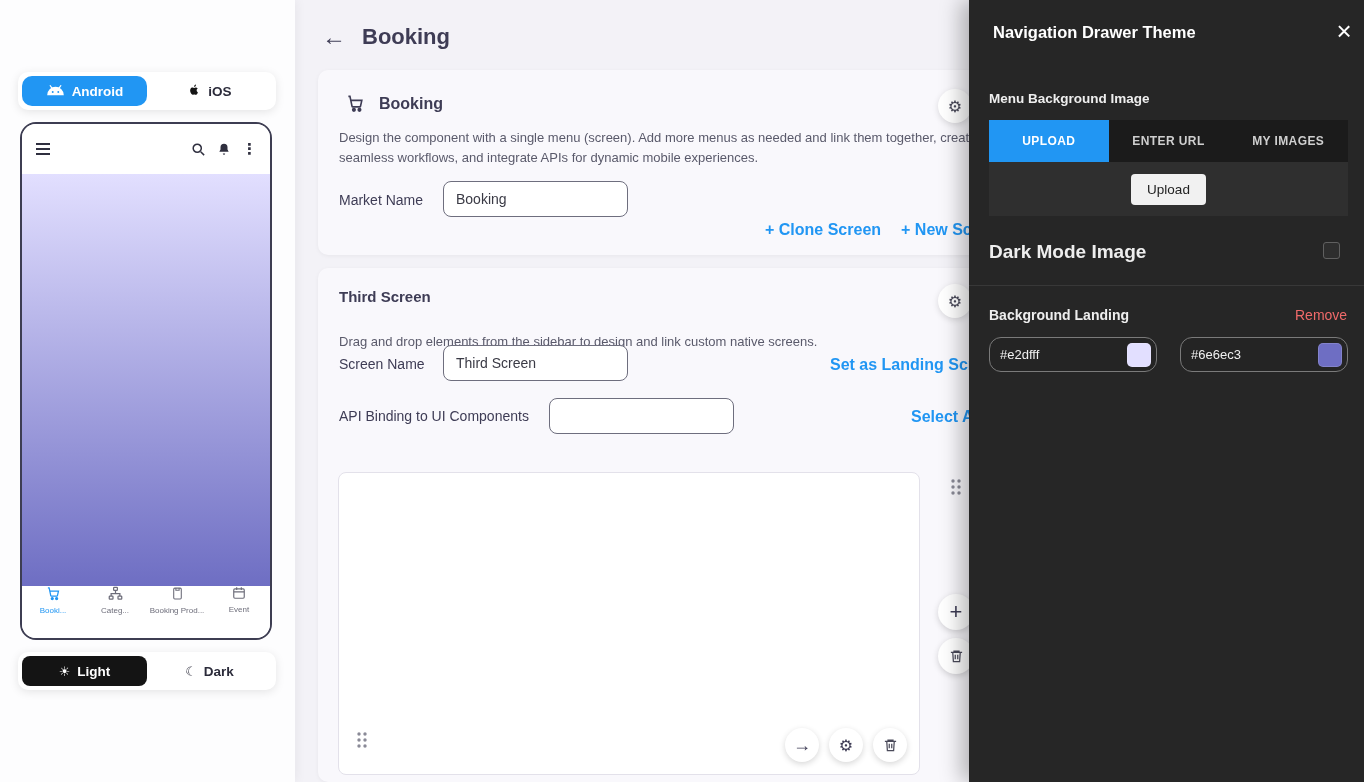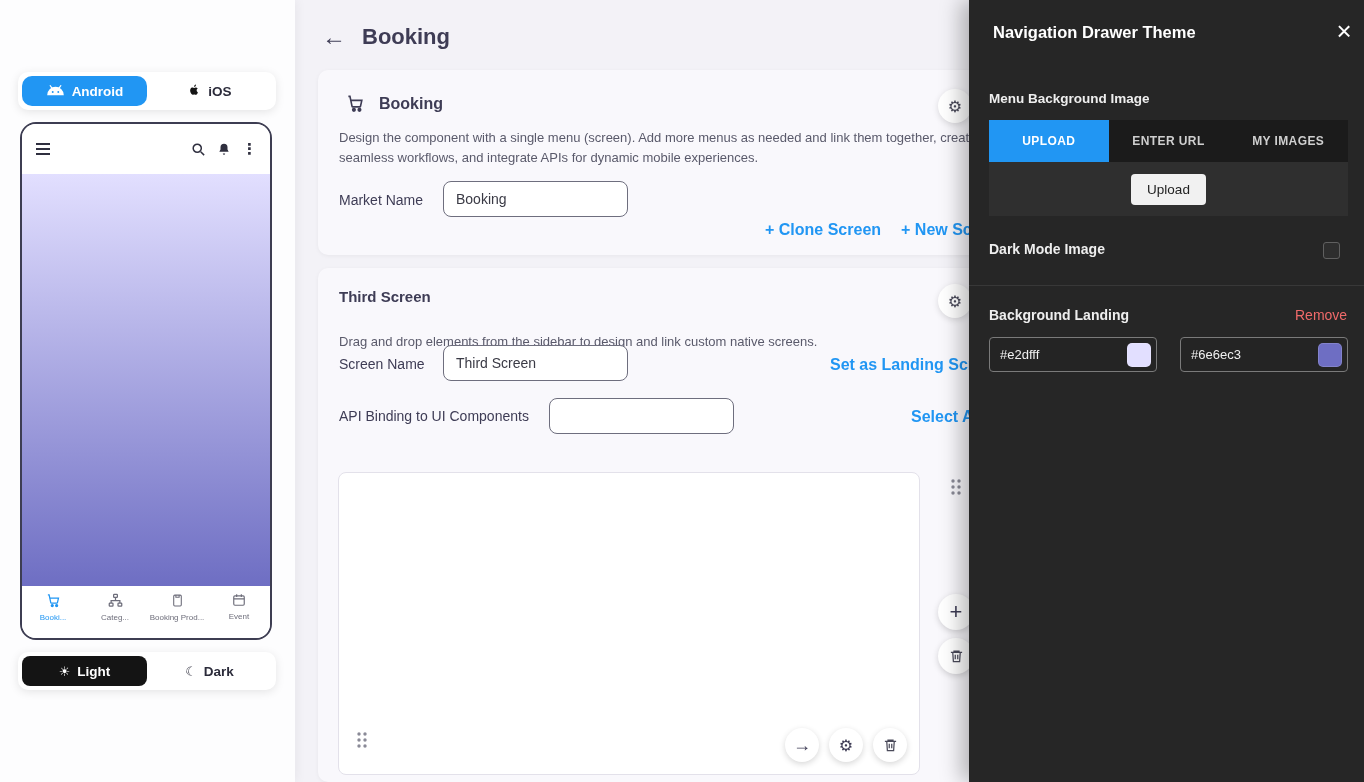--- a/index.html
+++ b/index.html
@@ -16,21 +16,21 @@
   .seg.active-blue { background:#2196f3; color:#fff;border-radius:10px; }
   .seg.active-dark { background:#141414; color:#fff; }
   .seg .glyph { font-size:13px; line-height:1; }
 
   .phone { position:absolute; left:20px; top:122px; width:252px; height:518px; border:2px solid #3d3d52; border-radius:16px; background:#fff; overflow:hidden; display:flex; flex-direction:column; }
   .phone-top { height:50px; background:#fff; display:flex; align-items:center; gap:11px; padding:0 13px; }
   .phone-top .spacer { flex:1; }
   .picon { display:flex; align-items:center; justify-content:center; cursor:pointer; }
   .kebab { font-size:15px; font-weight:700; color:#2f2f3f; }
   .phone-body { flex:1; background:linear-gradient(180deg, var(--grad-start,#e2dfff), var(--grad-end,#6e6ec3)); }
-  .phone-nav { height:52px; background:#fff; display:flex; align-items:flex-start; padding-top:7px; }
+  .phone-nav { height:52px; background:#fff; display:flex; align-items:flex-start; }
   .pnav-item { flex:1; display:flex; flex-direction:column; align-items:center; gap:3px; font-size:8px; color:#6d6d7a; cursor:pointer; white-space:nowrap; overflow:hidden; }
   .pnav-item.active { color:#2196f3; }
 
   
   .main-header { position:absolute; left:322px; top:24px; display:flex; align-items:center; gap:16px; }
   .back-arrow { font-size:24px; color:#3e3c55; cursor:pointer; line-height:1; }
   .page-title { font-size:22px; font-weight:700; color:#3e3c55; }
 
   .card { position:absolute; left:318px; width:760px; background:#f9f8fc; border-radius:10px; box-shadow:0 1px 4px rgba(0,0,0,0.05); }
   .card1 { top:70px; height:185px; }
@@ -59,21 +59,21 @@
   .close-btn { position:absolute; left:1330px; top:16px; font-size:26px; color:#fff; cursor:pointer; width:28px; text-align:center; line-height:1.2; }
   .panel-label { position:absolute; font-size:13.5px; font-weight:600; color:#eeeeee; }
   .tabs { position:absolute; left:20px; top:120px; width:359px; height:42px; display:flex; }
   .tab { flex:1; display:flex; align-items:center; justify-content:center; font-size:12px; font-weight:700; letter-spacing:0.4px; color:#cfcfcf; background:#1b1b1b; cursor:pointer; }
   .tab.active { background:#2196f3; color:#fff; }
   .upload-area { position:absolute; left:20px; top:162px; width:359px; height:54px; background:#2f2f2f; display:flex; align-items:center; justify-content:center; }
   .upload-btn { background:#f1f1f1; color:#222; font-size:13.5px; padding:8px 16px; border-radius:4px; cursor:pointer; border:none; font-family:inherit; }
   .checkbox { position:absolute; left:1323px; top:242px; width:17px; height:17px; border:1px solid #606060; background:#2e2e2e; border-radius:3px; cursor:pointer; }
   .panel-divider { position:absolute; left:969px; top:285px; width:395px; height:1px; background:#383838; }
   .remove-link { position:absolute; left:1295px; top:307px; color:#f06a6a; font-size:14px; cursor:pointer; }
-  .color-input { position:absolute; top:337px; width:168px; height:35px; background:#242424; border:1px solid #7a7a7a; border-radius:4px; display:flex; align-items:center; cursor:text; }
+  .color-input { position:absolute; top:337px; width:168px; height:35px; background:#242424; border:1px solid #7a7a7a; border-radius:12px; display:flex; align-items:center; cursor:text; }
   .color-input .val { flex:1; padding-left:10px; font-size:13px; color:#f0f0f0; }
   .swatch { width:24px; height:24px; border-radius:5px; margin-right:5px; border:1px solid rgba(255,255,255,0.15); cursor:pointer; }
 </style>
 </head>
 <body>
 
 <div class="app">
 
   <div class="sidebar">
 
@@ -277,21 +277,21 @@
   <div class="tabs" style="left:989px;">
     <div class="tab active">UPLOAD</div>
     <div class="tab">ENTER URL</div>
     <div class="tab">MY IMAGES</div>
   </div>
 
   <div class="upload-area" style="left:989px;">
     <button class="upload-btn">Upload</button>
   </div>
 
-  <div class="panel-label" style="left:989px;top:241px;font-size:14px;">Dark Mode Image</div>
+  <div class="panel-label" style="left:989px;top:241px;font-size:19px;">Dark Mode Image</div>
   <div class="checkbox"></div>
 
   <div class="panel-divider"></div>
 
   <div class="panel-label" style="left:989px;top:307px;font-size:14px;">Background Landing</div>
   <span class="remove-link">Remove</span>
 
   <div class="color-input" style="left:989px;">
     <span class="val">#e2dfff</span>
     <span class="swatch" style="background-color: rgb(226, 223, 255);"></span>

